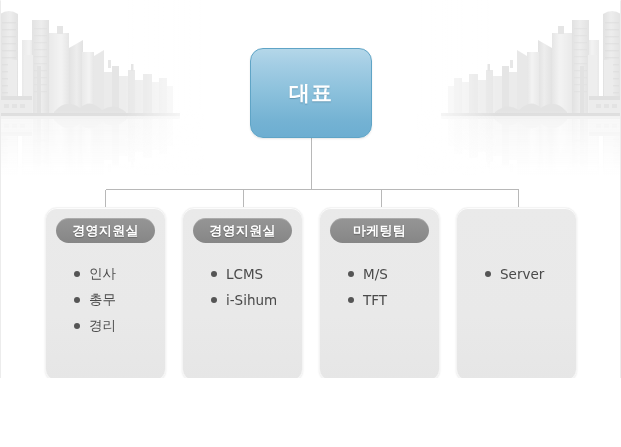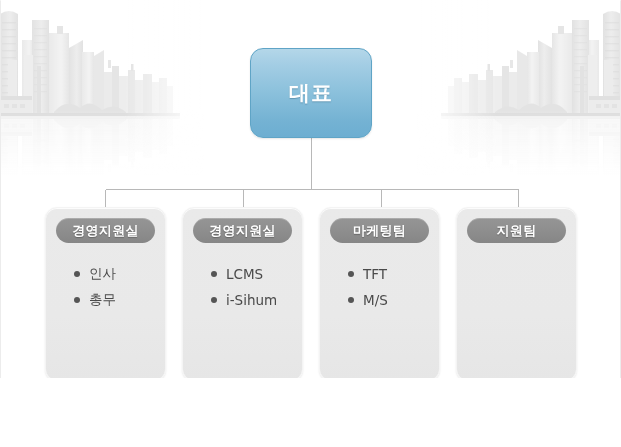--- a/index.html
+++ b/index.html
@@ -290,20 +290,24 @@
       </div>
       <ul class="dept-items">
         <li class="dept-item">
           <span class="bullet"></span>
           <span>인사</span>
         </li>
         <li class="dept-item">
           <span class="bullet"></span>
           <span>총무</span>
         </li>
+        <li class="dept-item">
+          <span class="bullet"></span>
+          <span>경리</span>
+        </li>
       </ul>
     </div>
 
     <div class="dept-box">
       <div class="dept-header">
         <span class="dept-header-label">경영지원실</span>
       </div>
       <ul class="dept-items">
         <li class="dept-item">
           <span class="bullet"></span>
@@ -316,33 +320,34 @@
       </ul>
     </div>
 
     <div class="dept-box">
       <div class="dept-header">
         <span class="dept-header-label">마케팅팀</span>
       </div>
       <ul class="dept-items">
         <li class="dept-item">
           <span class="bullet"></span>
+          <span>M/S</span>
+        </li>
+        <li class="dept-item">
+          <span class="bullet"></span>
           <span>TFT</span>
-        </li>
-        <li class="dept-item">
-          <span class="bullet"></span>
-          <span>M/S</span>
         </li>
       </ul>
     </div>
 
     <div class="dept-box">
-      <div class="dept-header">
-        <span class="dept-header-label">지원팀</span>
-      </div>
       <ul class="dept-items">
+        <li class="dept-item">
+          <span class="bullet"></span>
+          <span>Server</span>
+        </li>
       </ul>
     </div>
 
   </div>
 
   <div id="panel-frame"></div>
 </div>
 
 </body></html>

